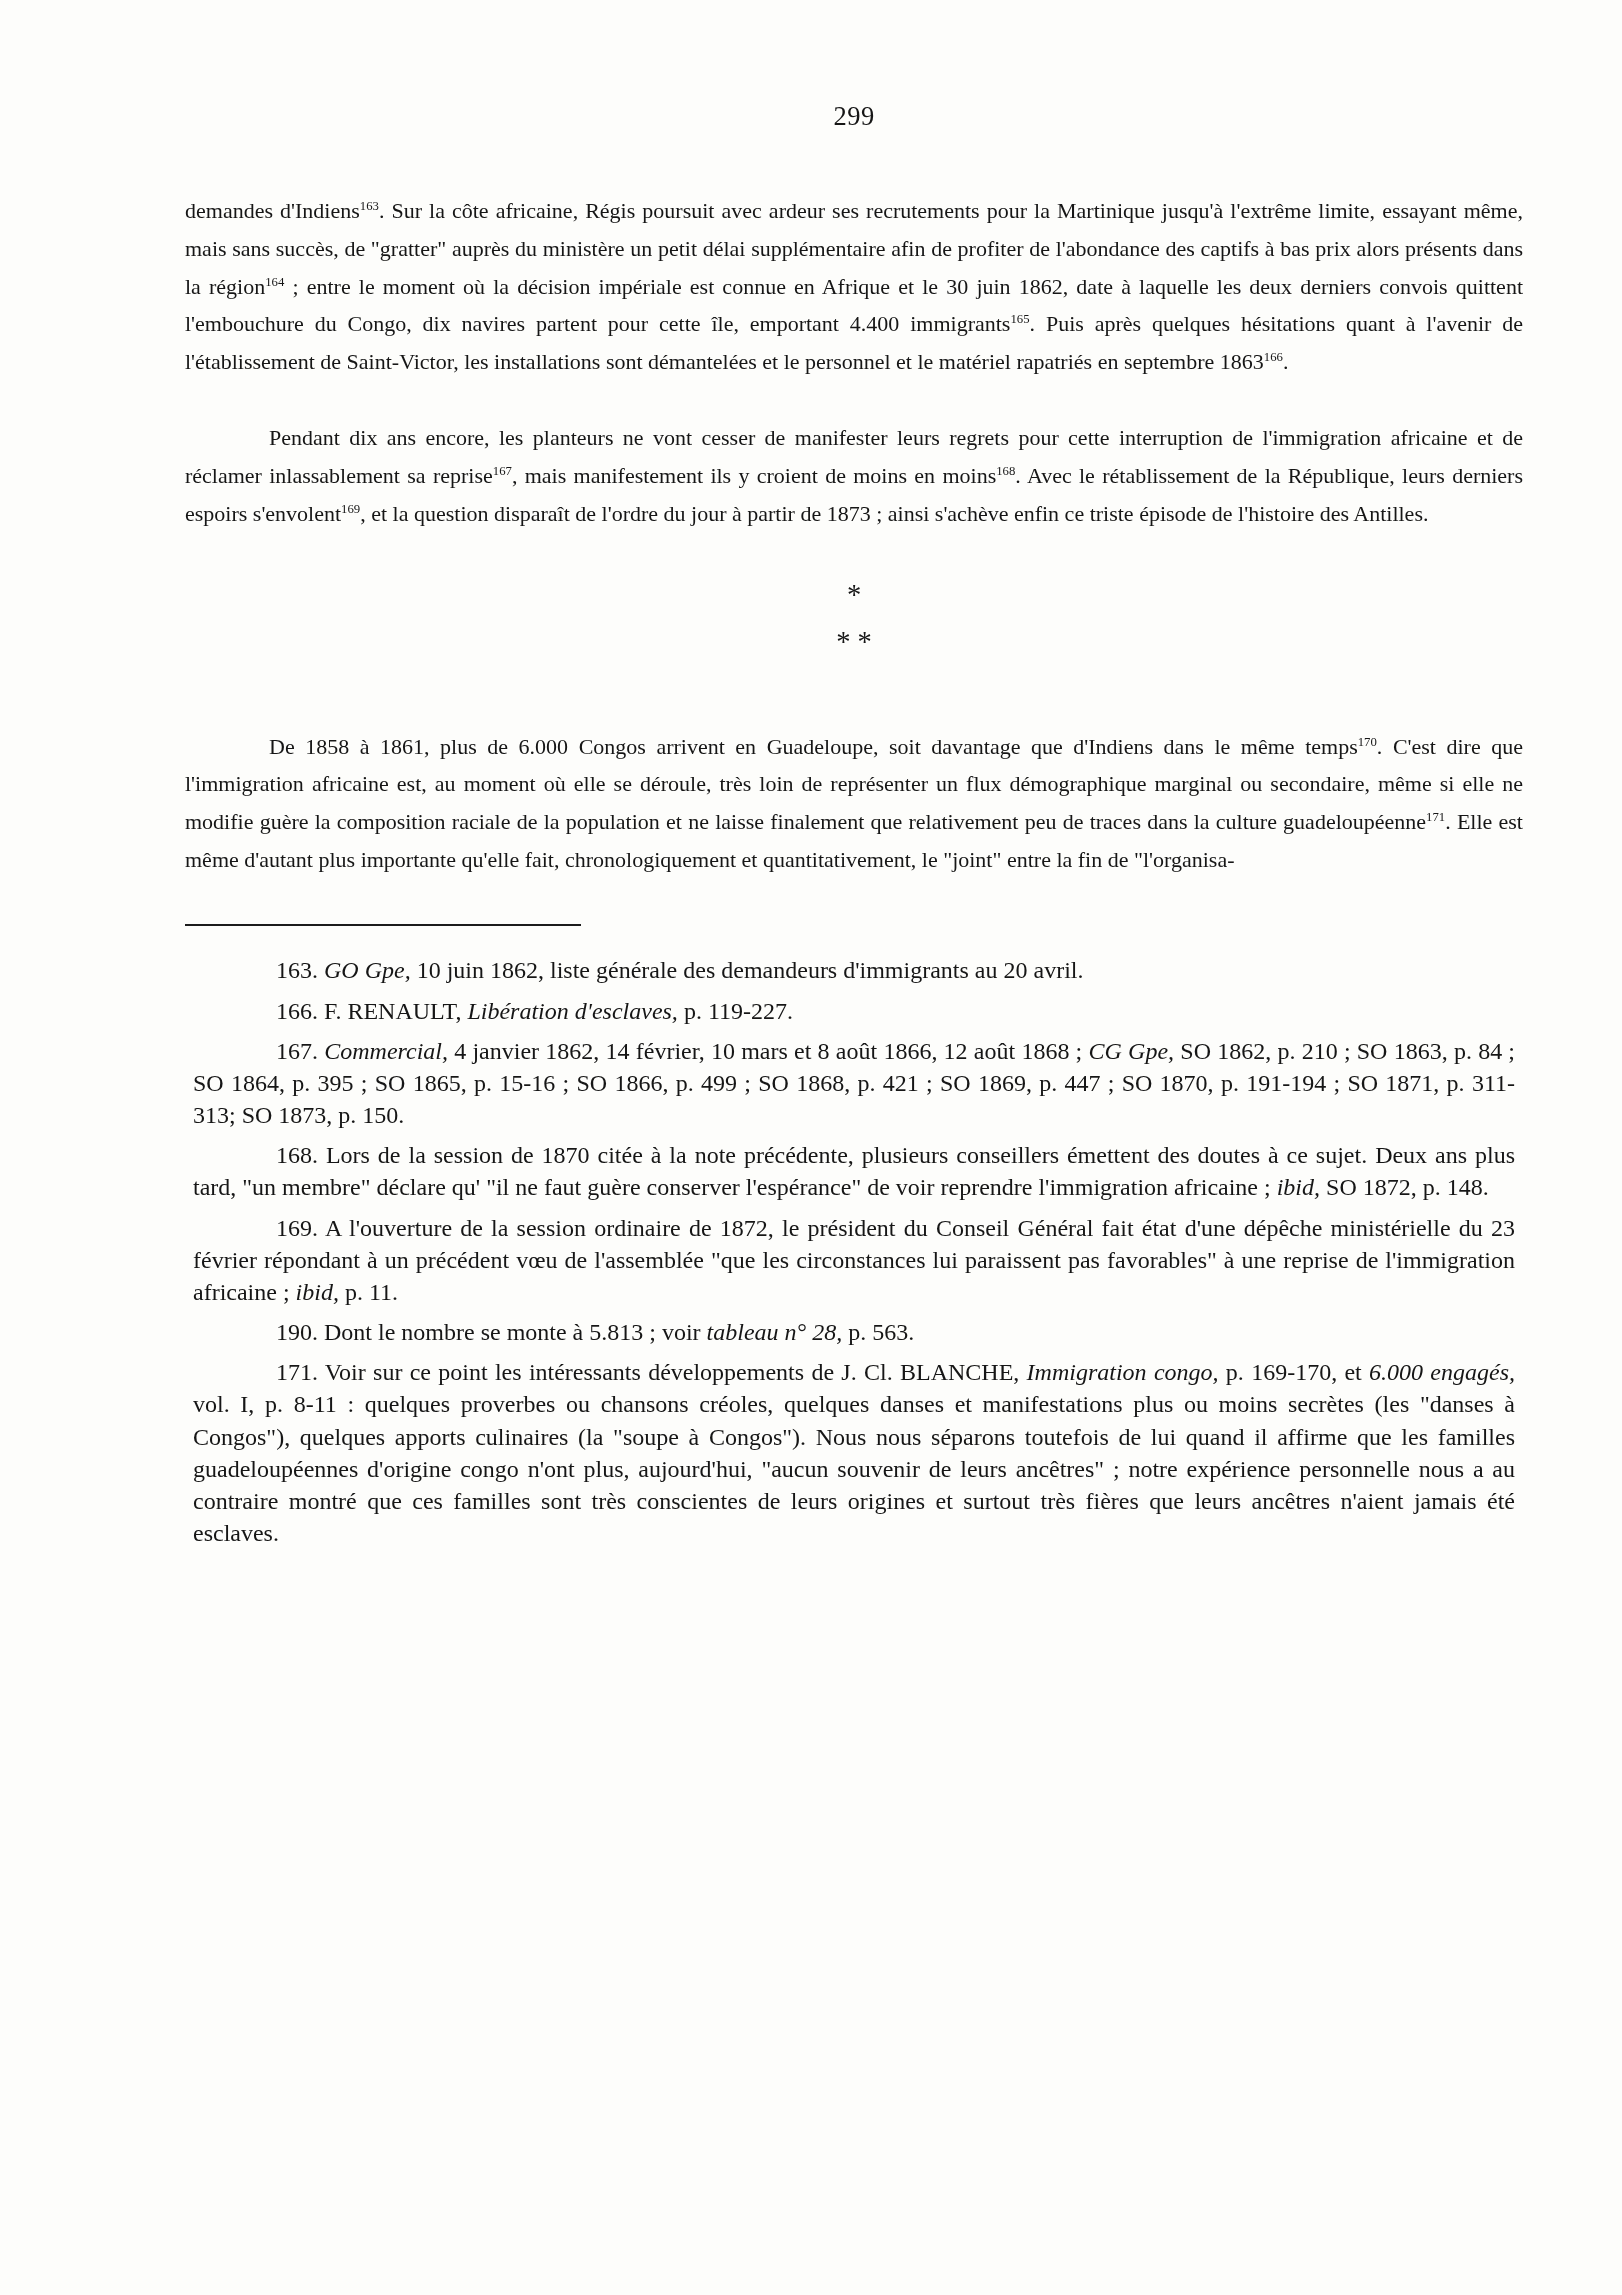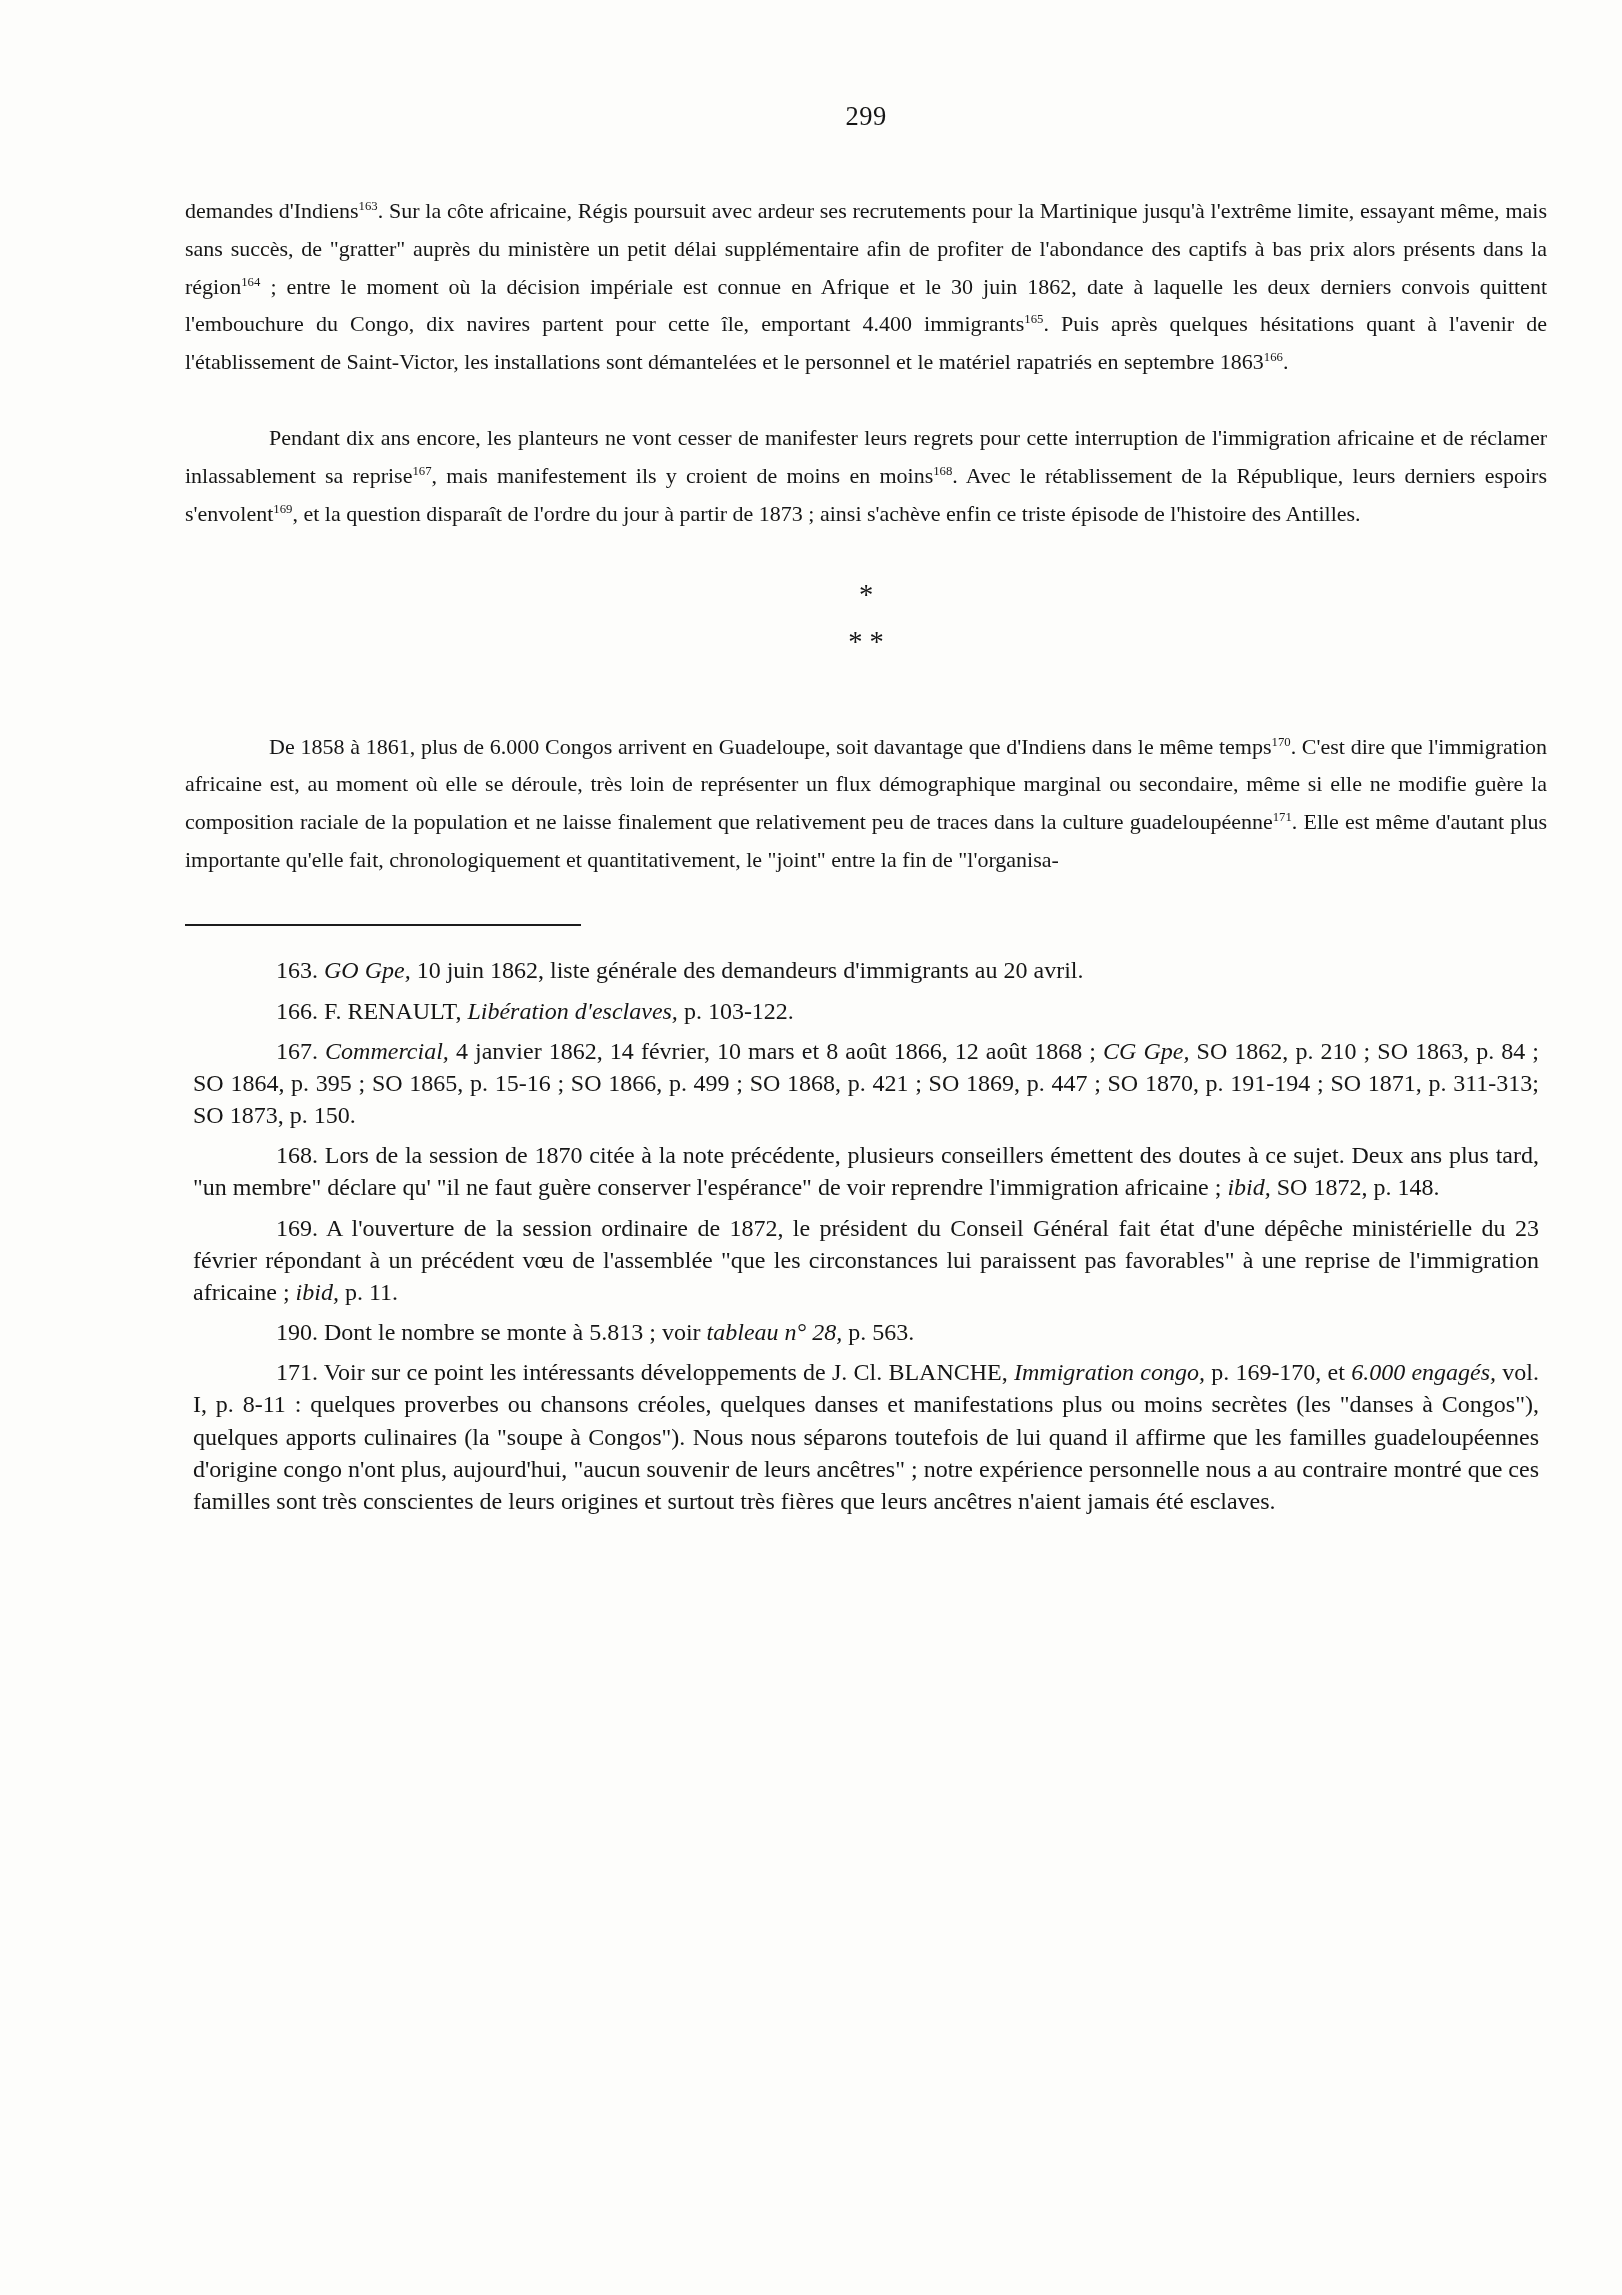--- a/index.html
+++ b/index.html
@@ -7,21 +7,21 @@
   body {
     background: #e9e9e7;
     font-family: "Liberation Serif", "DejaVu Serif", serif;
   }
   .page {
     width: 1623px;
     min-height: 2295px;
     margin: 0 auto;
     background: #fdfdfb;
     color: #161616;
-    padding: 101px 76px 83px 185px;
+    padding: 101px 100px 83px 185px;
   }
   .page-number {
     text-align: center;
     font-size: 26.5px;
     letter-spacing: 0.5px;
     margin: 0 0 60px 0;
   }
   .para {
     font-size: 22px;
     line-height: 1.72;
@@ -75,21 +75,21 @@
   </div>
 
   <section class="body-text">
       <p class="para indent"><span>De 1858 à 1861, plus de 6.000 Congos arrivent en Guadeloupe, soit davantage que d'Indiens dans le même temps</span><sup>170</sup><span>. C'est dire que l'immigration africaine est, au moment où elle se déroule, très loin de représenter un flux démographique marginal ou secondaire, même si elle ne modifie guère la composition raciale de la population et ne laisse finalement que relativement peu de traces dans la culture guadeloupéenne</span><sup>171</sup><span>. Elle est même d'autant plus importante qu'elle fait, chronologiquement et quantitativement, le "joint" entre la fin de "l'organisa-</span></p>
     </section>
 
   <hr class="footnote-rule">
 
   <section class="footnotes">
       <p class="footnote"><span>163. </span><em>GO Gpe,</em><span> 10 juin 1862, liste générale des demandeurs d'immigrants au 20 avril.</span></p>
-      <p class="footnote"><span>166. F. RENAULT, </span><em>Libération d'esclaves,</em><span> p. 103-122.</span></p>
+      <p class="footnote"><span>166. F. RENAULT, </span><em>Libération d'esclaves,</em><span> p. 119-227.</span></p>
       <p class="footnote"><span>167. </span><em>Commercial,</em><span> 4 janvier 1862, 14 février, 10 mars et 8 août 1866, 12 août 1868 ; </span><em>CG Gpe,</em><span> SO 1862, p. 210 ; SO 1863, p. 84 ; SO 1864, p. 395 ; SO 1865, p. 15-16 ; SO 1866, p. 499 ; SO 1868, p. 421 ; SO 1869, p. 447 ; SO 1870, p. 191-194 ; SO 1871, p. 311-313; SO 1873, p. 150.</span></p>
       <p class="footnote"><span>168. Lors de la session de 1870 citée à la note précédente, plusieurs conseillers émettent des doutes à ce sujet. Deux ans plus tard, "un membre" déclare qu' "il ne faut guère conserver l'espérance" de voir reprendre l'immigration africaine ; </span><em>ibid,</em><span> SO 1872, p. 148.</span></p>
       <p class="footnote"><span>169. A l'ouverture de la session ordinaire de 1872, le président du Conseil Général fait état d'une dépêche ministérielle du 23 février répondant à un précédent vœu de l'assemblée "que les circonstances lui paraissent pas favorables" à une reprise de l'immigration africaine ; </span><em>ibid,</em><span> p. 11.</span></p>
       <p class="footnote"><span>190. Dont le nombre se monte à 5.813 ; voir </span><em>tableau n° 28,</em><span> p. 563.</span></p>
       <p class="footnote"><span>171. Voir sur ce point les intéressants développements de J. Cl. BLANCHE, </span><em>Immigration congo,</em><span> p. 169-170, et </span><em>6.000 engagés,</em><span> vol. I, p. 8-11 : quelques proverbes ou chansons créoles, quelques danses et manifestations plus ou moins secrètes (les "danses à Congos"), quelques apports culinaires (la "soupe à Congos"). Nous nous séparons toutefois de lui quand il affirme que les familles guadeloupéennes d'origine congo n'ont plus, aujourd'hui, "aucun souvenir de leurs ancêtres" ; notre expérience personnelle nous a au contraire montré que ces familles sont très conscientes de leurs origines et surtout très fières que leurs ancêtres n'aient jamais été esclaves.</span></p>
     </section>
 
 </main>
 
 

